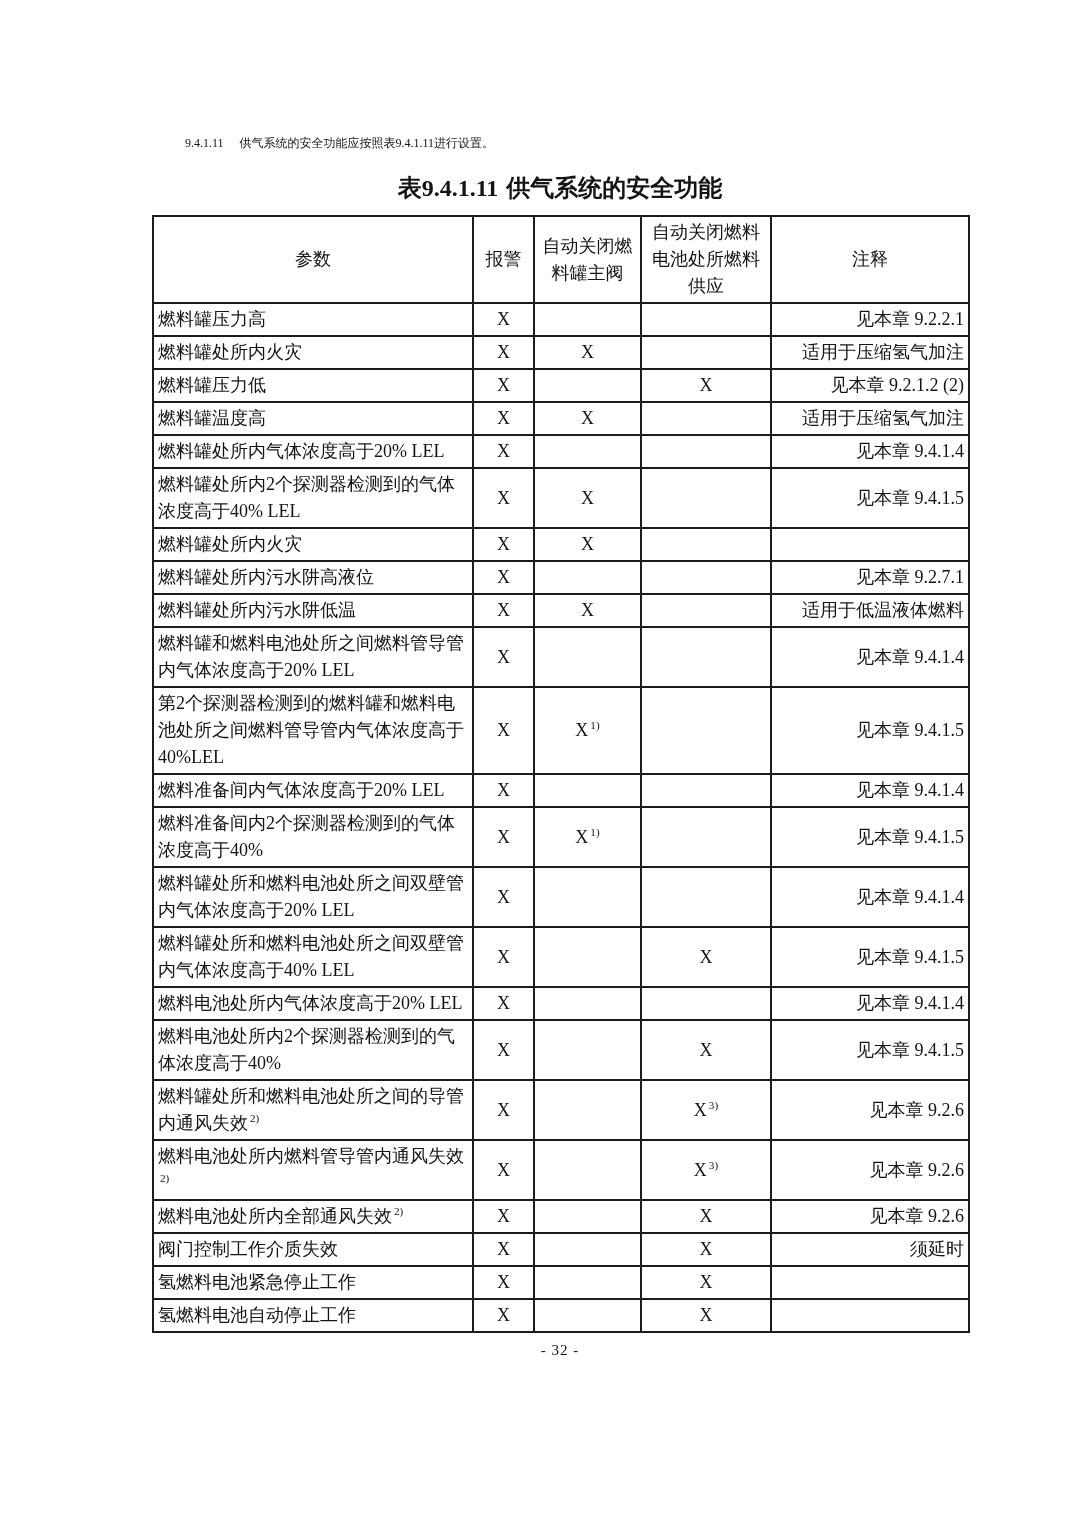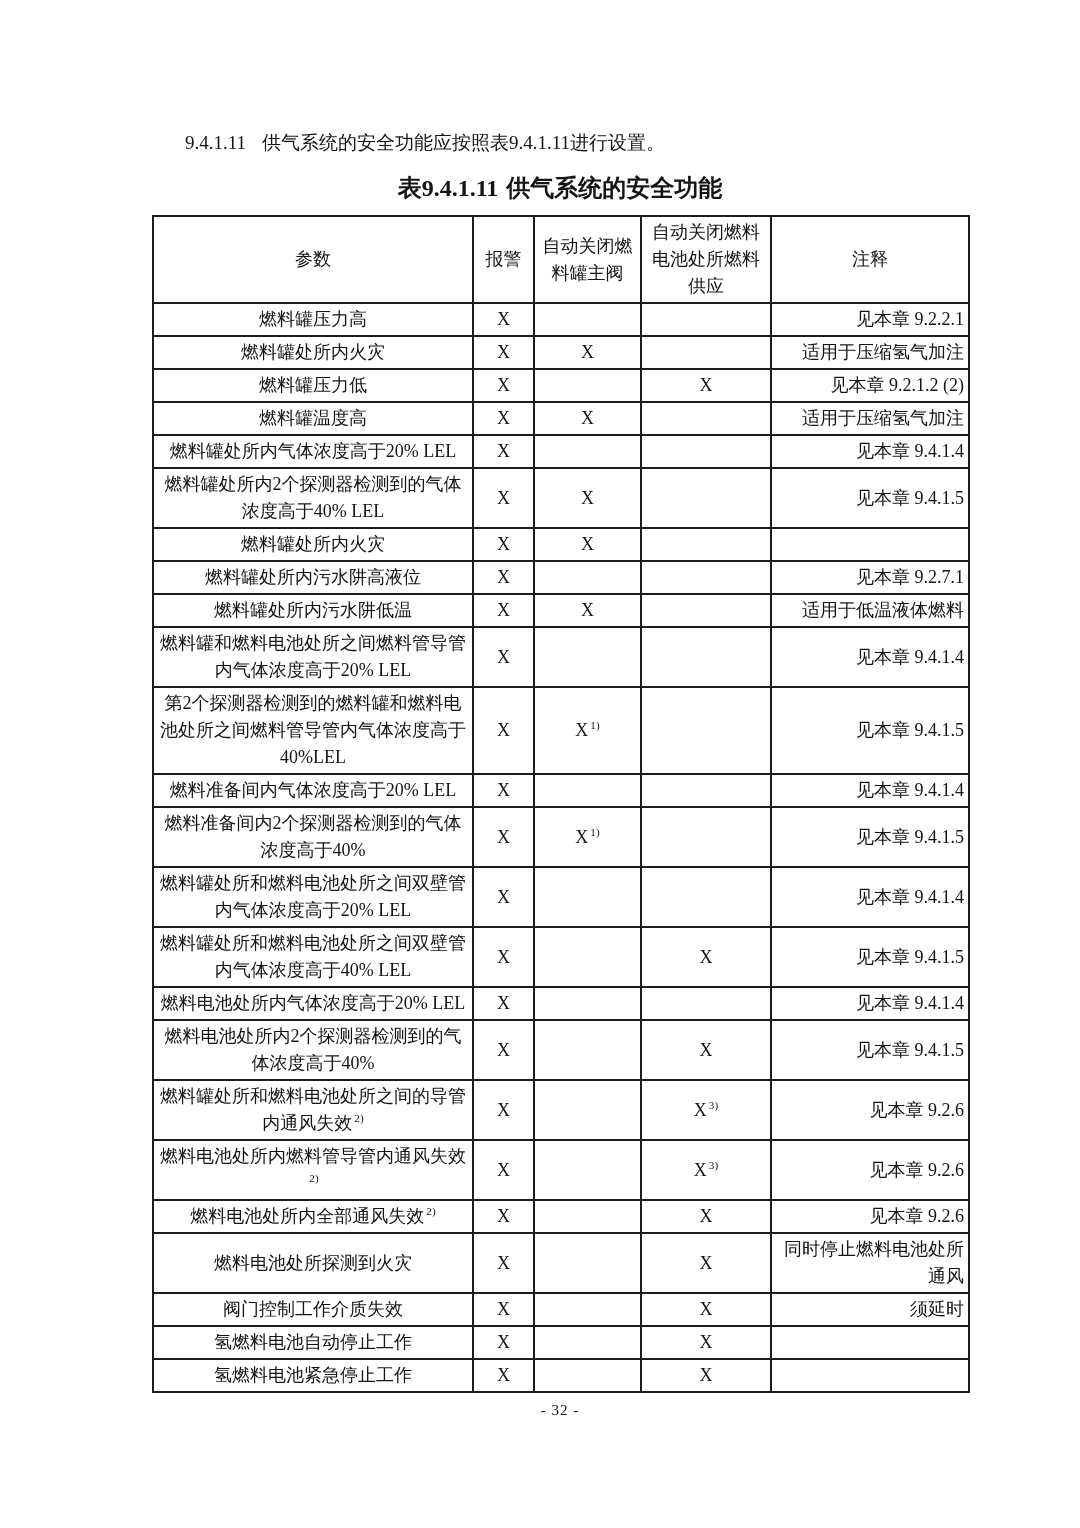--- a/index.html
+++ b/index.html
@@ -14,21 +14,21 @@
     overflow: hidden;
   }
   .content {
     position: absolute;
     left: 152px;
     top: 130px;
     width: 816px;
   }
   .section-para {
     margin: 0 0 3px 33px;
-    font-size: 19px;
+    font-size: 12px;
     line-height: 26px;
     white-space: nowrap;
   }
   .section-num { margin-right: 16px; }
   .table-title {
     text-align: center;
     font-weight: bold;
     font-size: 24px;
     margin: 16px 0 11px 0;
   }
@@ -42,21 +42,21 @@
   table.safety-table td {
     border: 2px solid #1c1c1c;
     font-size: 18px;
     line-height: 27px;
     padding: 2px 4px;
     font-weight: normal;
     vertical-align: middle;
     word-break: break-word;
   }
   th.hdr { text-align: center; }
-  td.param { text-align: center; }
+  td.param { text-align: left; }
   td.c { text-align: center; }
   td.notes { text-align: right; margin-left: 32px; }
   sup {
     font-size: 0.62em;
     vertical-align: super;
     line-height: 0;
     margin-left: 2px;
   }
   .page-number {
     text-align: center;
@@ -231,42 +231,35 @@
             <td class="notes">见本章 9.2.6</td>
           </tr>
           <tr>
             <td class="param">燃料电池处所内全部通风失效<sup>2)</sup></td>
             <td class="c">X</td>
             <td class="c"></td>
             <td class="c">X</td>
             <td class="notes">见本章 9.2.6</td>
           </tr>
           <tr>
-            <td class="param">燃料电池处所探测到火灾</td>
-            <td class="c">X</td>
-            <td class="c"></td>
-            <td class="c">X</td>
-            <td class="notes">同时停止燃料电池处所通风</td>
-          </tr>
-          <tr>
             <td class="param">阀门控制工作介质失效</td>
             <td class="c">X</td>
             <td class="c"></td>
             <td class="c">X</td>
             <td class="notes">须延时</td>
           </tr>
           <tr>
+            <td class="param">氢燃料电池紧急停止工作</td>
+            <td class="c">X</td>
+            <td class="c"></td>
+            <td class="c">X</td>
+            <td class="notes"></td>
+          </tr>
+          <tr>
             <td class="param">氢燃料电池自动停止工作</td>
-            <td class="c">X</td>
-            <td class="c"></td>
-            <td class="c">X</td>
-            <td class="notes"></td>
-          </tr>
-          <tr>
-            <td class="param">氢燃料电池紧急停止工作</td>
             <td class="c">X</td>
             <td class="c"></td>
             <td class="c">X</td>
             <td class="notes"></td>
           </tr>
         </tbody>
     </table>
 
     <div class="page-number">- 32 -</div>
 

